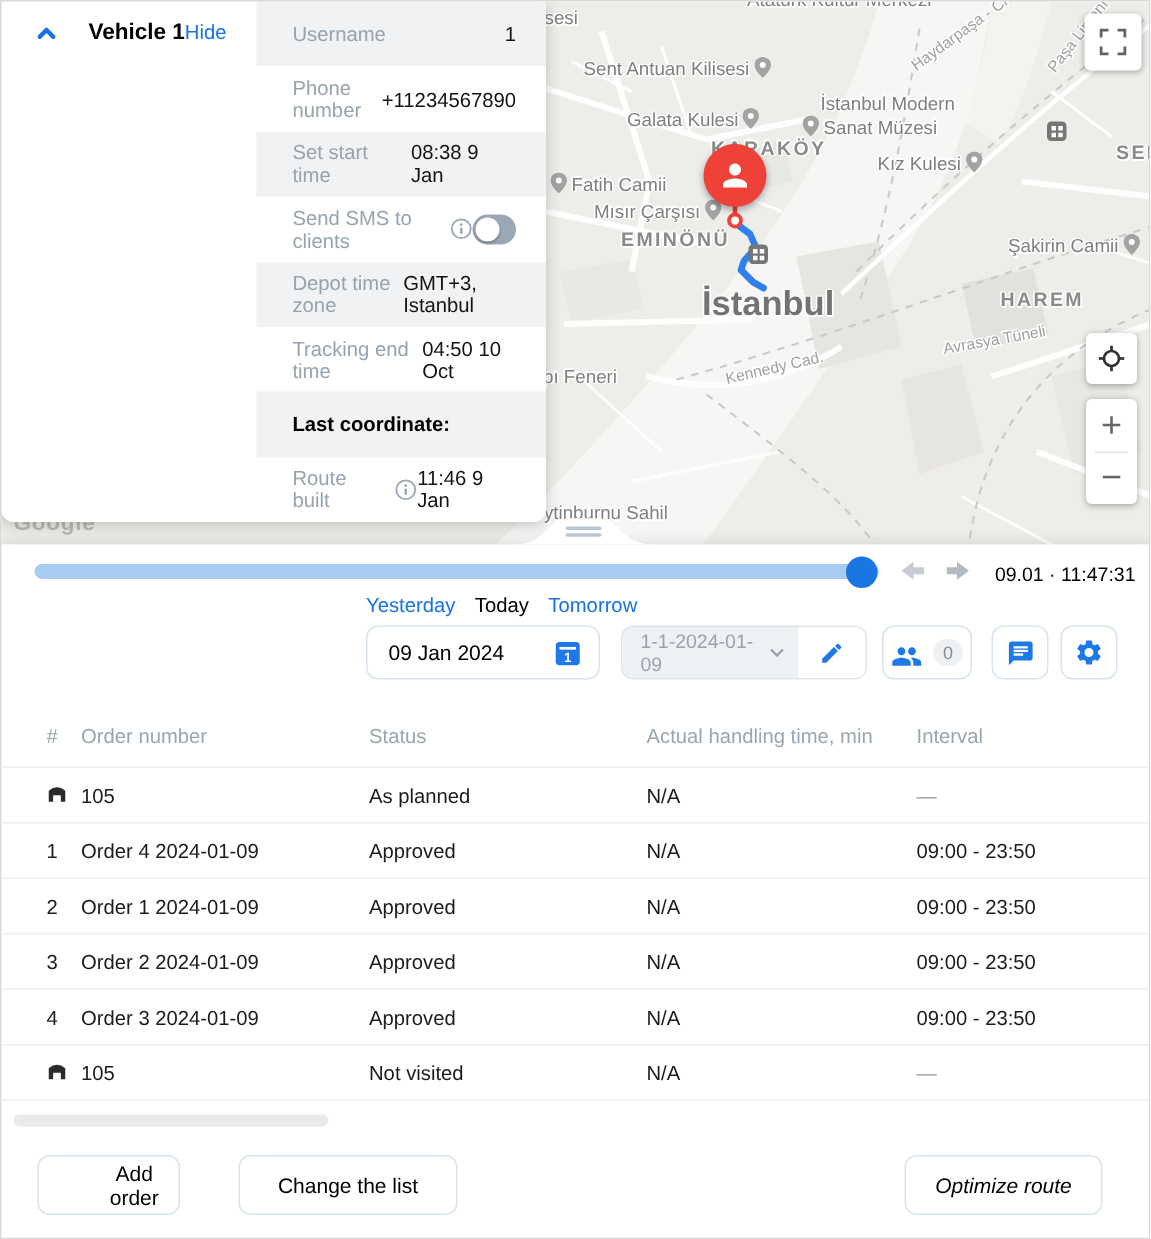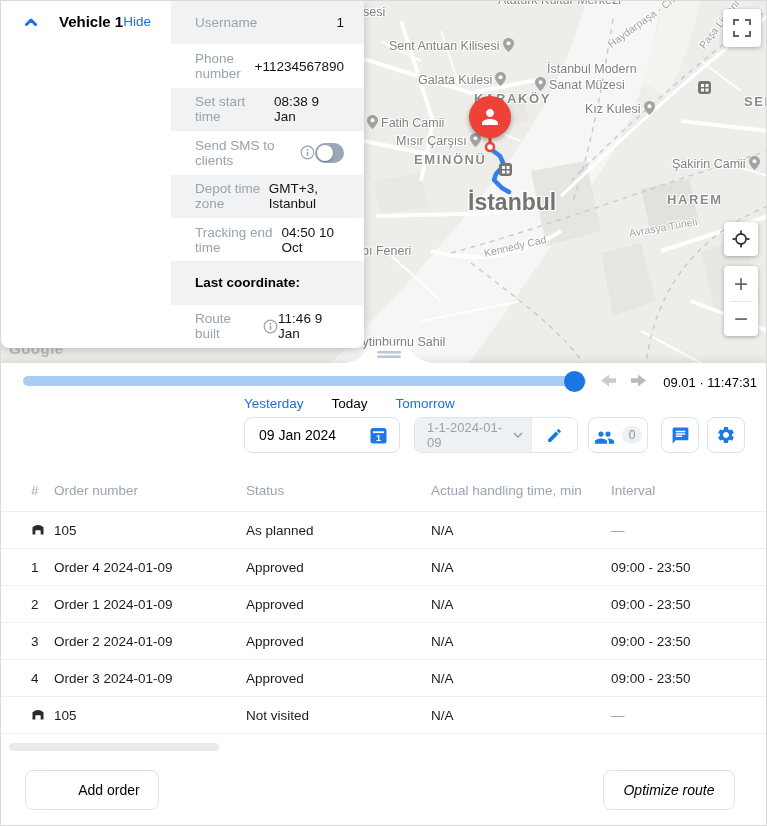--- a/index.html
+++ b/index.html
@@ -48,21 +48,21 @@
 
   
   .bpanel{position:absolute;left:0;top:362px;width:767px;height:464px;background:#fff;
     box-shadow:0 -2px 8px rgba(80,80,80,.15);}
   .notch{position:absolute;left:340px;top:-18px;width:96px;height:18px;}
   .notch svg{display:block;}
   .slider-track{position:absolute;left:22px;top:13px;width:563px;height:10px;border-radius:5px;background:#a9cdf2;cursor:pointer;}
   .slider-thumb{position:absolute;left:563px;top:8px;width:21px;height:21px;border-radius:50%;background:#1a76e3;cursor:grab;}
   .step-btn{position:absolute;top:11px;width:18px;height:14px;cursor:pointer;display:flex;}
   .timestamp{position:absolute;right:11px;top:12px;font-size:13px;color:#000;}
-  .day-links{position:absolute;left:243px;top:33px;display:flex;gap:28px;font-size:13.5px;}
+  .day-links{position:absolute;left:243px;top:33px;display:flex;gap:13px;font-size:13.5px;}
   .day-links .lnk{color:#1673e1;cursor:pointer;}
   .day-links .cur{color:#000;cursor:pointer;}
 
   .date-field{position:absolute;left:243px;top:54px;width:156px;height:36px;box-sizing:border-box;
     border:1px solid #d8e3f0;border-radius:8px;display:flex;align-items:center;padding:0 12px 0 14px;cursor:pointer;}
   .date-field .val{font-size:14px;color:#000;}
   .date-field .cal{margin-left:auto;display:flex;}
   .route-combo{position:absolute;left:413px;top:54px;width:164px;height:36px;box-sizing:border-box;
     border:1px solid #dde5ec;border-radius:8px;display:flex;overflow:hidden;background:#fff;}
   .combo-left{flex:1;background:#eef1f4;display:flex;align-items:center;padding:0 8px 0 12px;cursor:pointer;}
@@ -81,21 +81,21 @@
   .thead{position:absolute;left:0;top:106px;width:100%;height:42px;box-sizing:border-box;font-size:13.5px;color:#9aa5b0;}
   .tbody{position:absolute;left:0;top:148px;width:100%;}
   .trow{height:36px;border-top:1px solid #eceeef;font-size:13.5px;color:#1c1c1c;cursor:pointer;}
   .trow:last-child{border-bottom:1px solid #eceeef;}
   .cell-dash{color:#9aa0a6;}
   .hscroll{position:absolute;left:8px;top:380px;width:210px;height:8px;border-radius:4px;background:#e8eaec;cursor:pointer;}
 
   .fbtn{position:absolute;top:407px;height:40px;background:#fff;border:1px solid #d8e3f0;border-radius:8px;
     font-size:14px;color:#000;display:flex;align-items:center;justify-content:center;cursor:pointer;
     font-family:inherit;}
-  .btn-add{left:24px;width:134px;padding-left:40px;}
+  .btn-add{left:24px;width:95px;padding-left:40px;}
   .btn-change{left:158px;width:146px;}
   .btn-optimize{left:602px;width:132px;font-style:italic;}
 </style>
 </head>
 <body>
 
 <div class="page">
 
   <div class="map">
     <svg class="base" width="767" height="362" viewBox="0 0 767 362">
@@ -437,15 +437,16 @@
           <span>105</span>
           <span>Not visited</span>
           <span>N/A</span>
           <span class="cell-dash">—</span>
         </div>
       </div>
 
     <div class="hscroll"></div>
 
     <button class="fbtn btn-add">Add order</button>
+    <button class="fbtn btn-change">Change the list</button>
     <button class="fbtn btn-optimize">Optimize route</button>
   </div>
 </div>
 
 </body></html>

